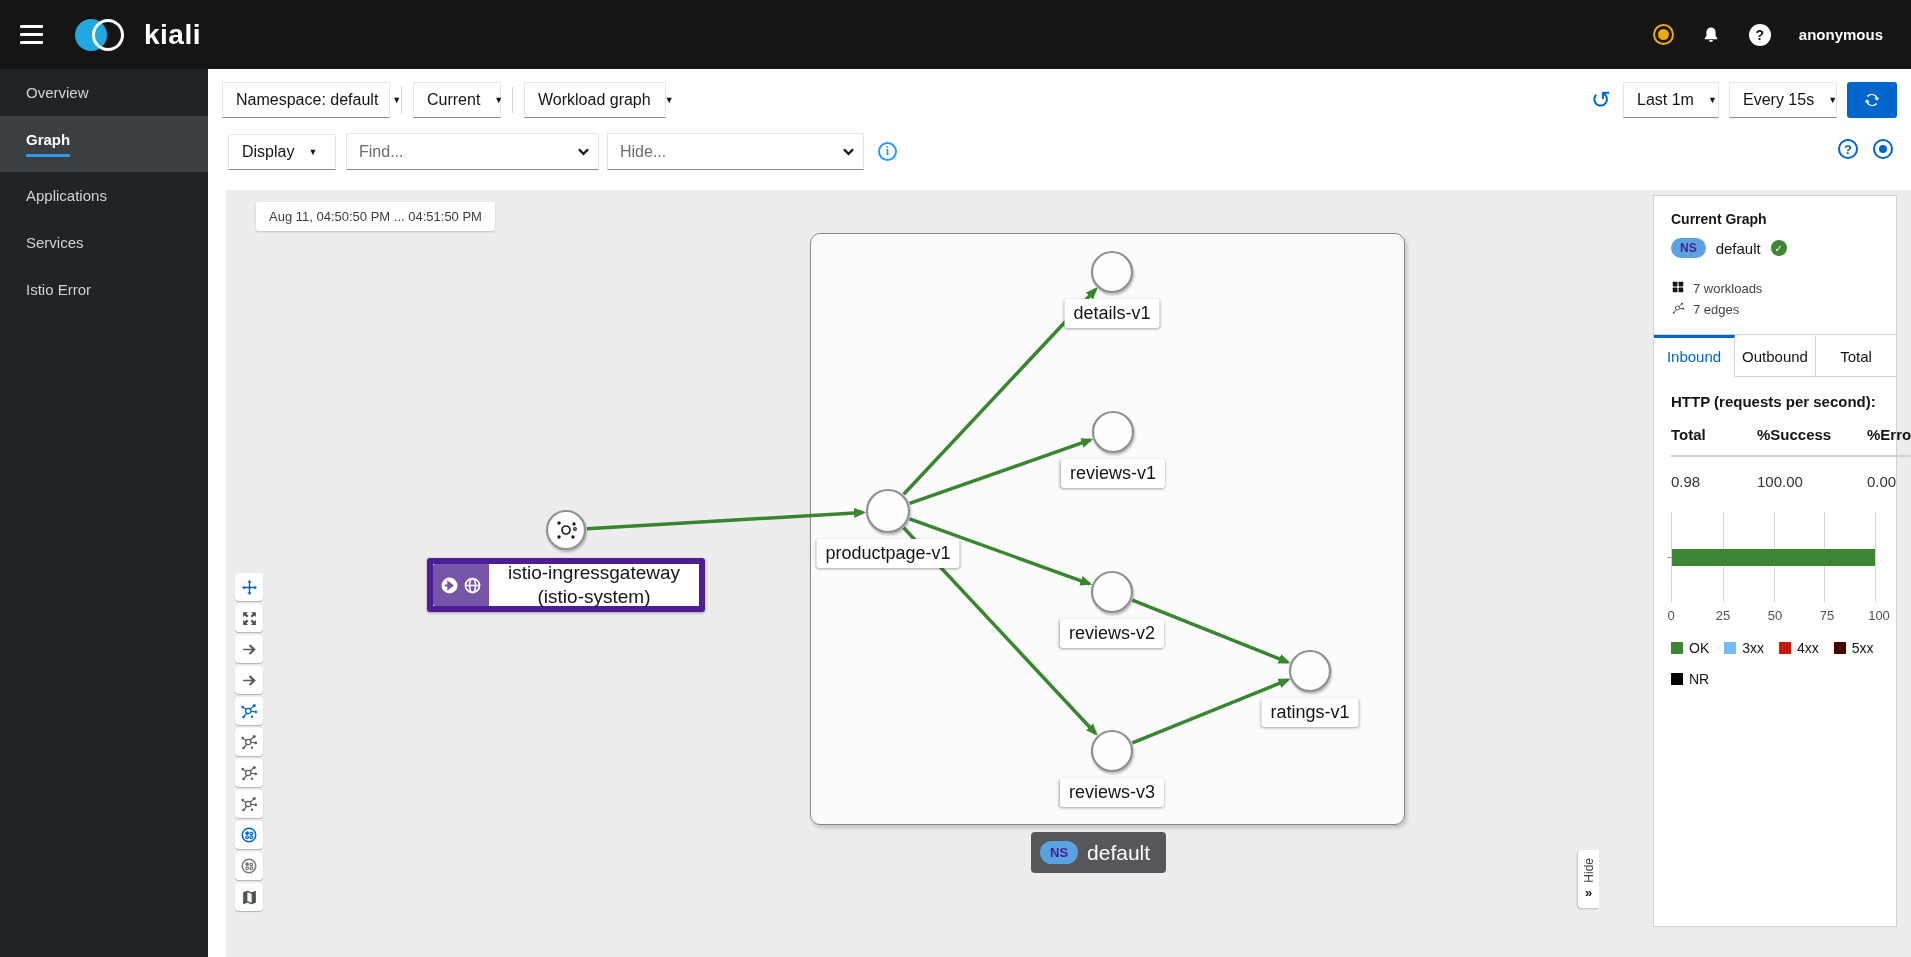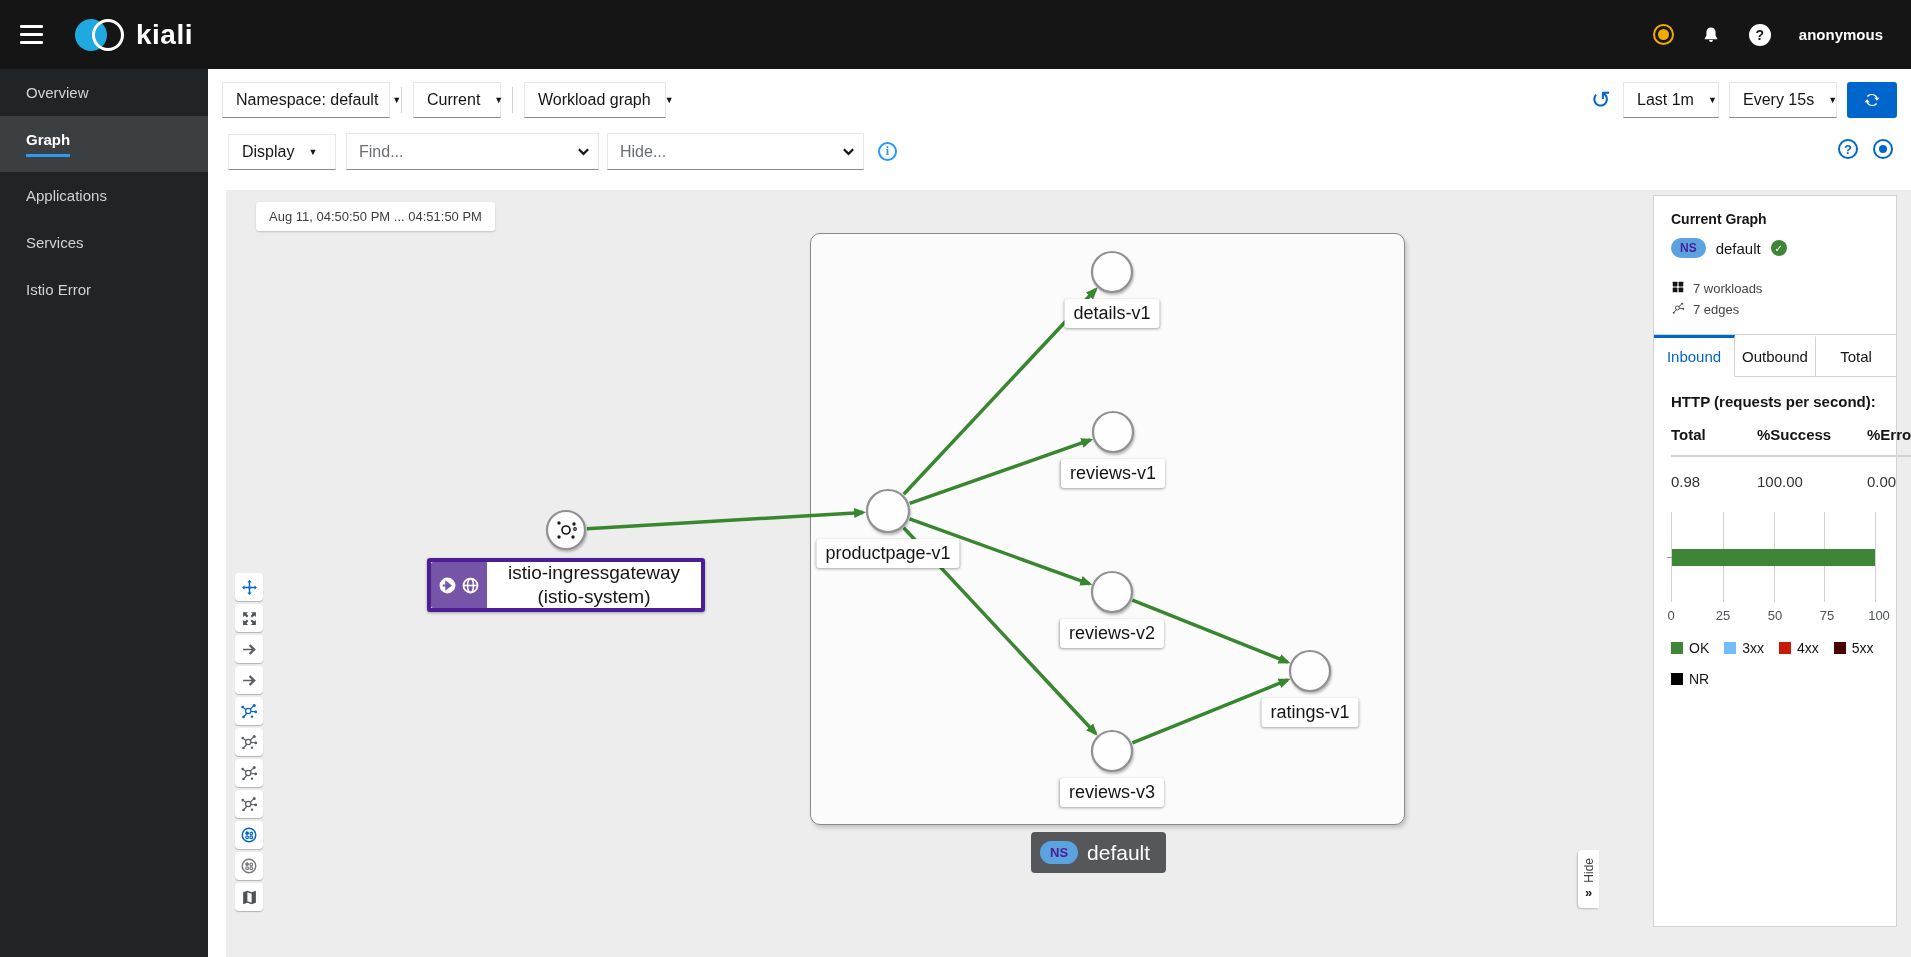--- a/index.html
+++ b/index.html
@@ -5,21 +5,21 @@
   * { margin:0; padding:0; box-sizing:border-box; }
   html,body { width:1911px; height:957px; overflow:hidden; font-family:"Liberation Sans", sans-serif; background:#fff; }
 
   
   .masthead { position:absolute; left:0; top:0; width:1911px; height:69px; background:#151515; display:flex; align-items:center; z-index:50; }
   .hamburger { margin-left:20px; display:flex; flex-direction:column; gap:5px; cursor:pointer; }
   .hamburger span { width:23px; height:3px; background:#fff; border-radius:1px; }
   .brand { margin-left:32px; display:flex; align-items:center; cursor:pointer; }
   .logo-c1 { width:32px; height:32px; border-radius:50%; background:#20a8e0; }
   .logo-c2 { width:32px; height:32px; border-radius:50%; border:3px solid #fff; margin-left:-15px; }
-  .brand-text { color:#fff; font-size:28px; font-weight:600; margin-left:12px; letter-spacing:.5px; }
+  .brand-text { color:#fff; font-size:28px; font-weight:600; margin-left:20px; letter-spacing:.5px; }
   .mast-right { margin-left:auto; margin-right:28px; display:flex; align-items:center; gap:28px; }
   .status-dot { width:11px; height:11px; border-radius:50%; background:#f0ab00; outline:2px solid #f0ab00; outline-offset:3px; margin-right:4px; cursor:pointer; }
   .bell { cursor:pointer; display:flex; }
   .help-circle { width:22px; height:22px; border-radius:50%; background:#fff; color:#151515; font-weight:700; font-size:14px; display:flex; align-items:center; justify-content:center; cursor:pointer; }
   .username { color:#fff; font-size:15px; font-weight:600; }
 
   
   .sidebar { position:absolute; left:0; top:69px; width:208px; bottom:0; background:#212427; z-index:40; }
   .nav-item { padding:15px 0 15px 26px; font-size:15px; color:#d2d2d2; cursor:pointer; }
   .nav-item.active { background:#3c3f42; }
@@ -48,21 +48,21 @@
   .qmark { width:20px; height:20px; border-radius:50%; border:2px solid #0066cc; color:#0066cc; font-size:13px; font-weight:700; display:flex; align-items:center; justify-content:center; cursor:pointer; }
   .reset-ic { position:relative; width:20px; height:20px; border-radius:50%; border:2px solid #0066cc; cursor:pointer; }
   .reset-ic::after { content:""; position:absolute; left:4px; top:4px; width:8px; height:8px; border-radius:50%; background:#0066cc; }
 
   
   .graph-region { position:absolute; left:18px; top:121px; width:1685px; height:767px; background:#ededed; }
   #graph-svg { position:absolute; left:0; top:0; }
   .ts-badge { position:absolute; left:30px; top:12px; background:#fff; border-radius:3px; padding:7px 13px; font-size:13px; color:#3c3f42; box-shadow:0 1px 2px rgba(0,0,0,.18); }
   .gcontainer { position:absolute; left:584px; top:43px; width:595px; height:592px; background:#fbfbfb; border:1px solid #8a8a8a; border-radius:10px; box-shadow:2px 3px 4px rgba(0,0,0,.18); }
   .node-label { position:absolute; transform:translateX(-50%); background:#fff; border-radius:3px; padding:4px 9px; font-size:18px; color:#151515; box-shadow:0 1px 3px rgba(0,0,0,.35); white-space:nowrap; cursor:pointer; z-index:5; }
-  .gw-label { position:absolute; left:201px; top:368px; width:278px; height:54px; display:flex; border:4px solid #4c1d95; border-radius:3px; box-shadow:0 1px 3px rgba(0,0,0,.35); background:#fff; cursor:pointer; z-index:5; }
+  .gw-label { position:absolute; left:201px; top:368px; width:278px; height:54px; display:flex; border:6px solid #4c1d95; border-radius:3px; box-shadow:0 1px 3px rgba(0,0,0,.35); background:#fff; cursor:pointer; z-index:5; }
   .gw-badges { width:56px; background:#7655a8; display:flex; align-items:center; justify-content:center; gap:3px; border-radius:2px 0 0 2px; }
   .gw-text { flex:1; display:flex; flex-direction:column; align-items:center; justify-content:center; font-size:19px; color:#151515; line-height:1.25; }
   .ns-box { position:absolute; left:805px; top:642px; height:41px; background:#55575a; border-radius:4px; display:flex; align-items:center; padding:0 16px 0 9px; gap:9px; cursor:pointer; z-index:5; }
   .ns-pill { background:#5ba2e0; color:#4c1d95; font-size:13px; font-weight:700; padding:4px 10px; border-radius:12px; }
   .ns-pill.small { font-size:12px; padding:3px 9px; }
   .ns-name { color:#fff; font-size:21px; }
 
   .gtoolbar { position:absolute; left:9px; top:383px; display:flex; flex-direction:column; gap:3px; z-index:6; }
   .gt-btn { width:28px; height:28px; background:#fff; border:none; border-radius:4px; box-shadow:0 1px 1px rgba(0,0,0,.25); display:flex; align-items:center; justify-content:center; cursor:pointer; padding:0; }
   .gt-btn svg { display:block; }

